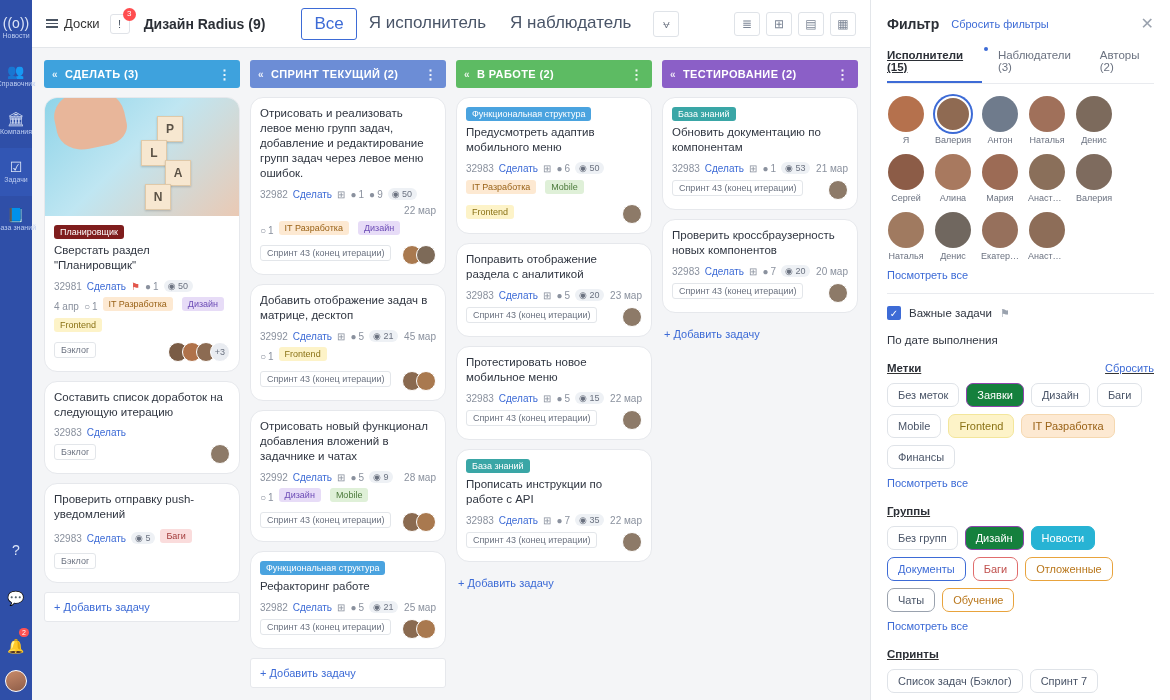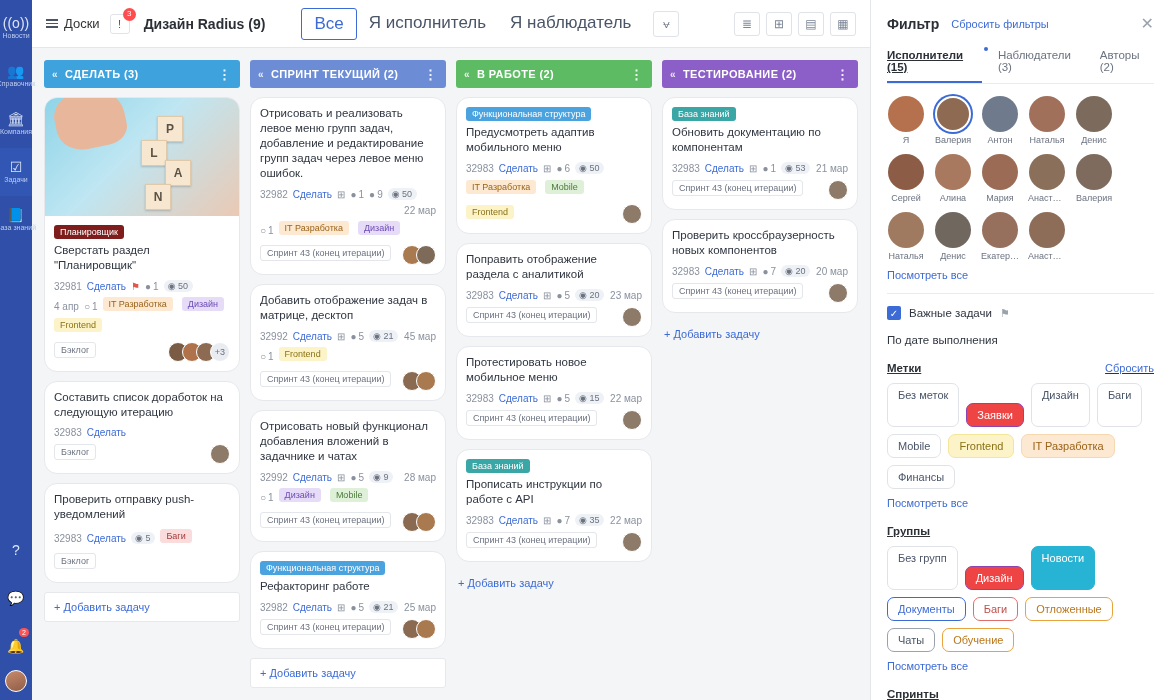--- a/index.html
+++ b/index.html
@@ -131,21 +131,21 @@
   .field-row { display:flex; align-items:center; gap:10px; margin-top:14px; }
   .field-lbl { font-size:11.5px; color:#2f3540; }
   .input { flex:1 1 auto; height:28px; border:1px solid #dfe3e8; border-radius:3px;
     display:flex; align-items:center; padding:0 8px; color:#a6adb8; font-size:11px; }
   .input .cal { margin-left:auto; color:#7b8595; }
   .sec-head { display:flex; align-items:center; margin-top:16px;text-decoration:underline; }
   .sec-title { font-size:11.5px; font-weight:bold; color:#2b2f36; }
   .sec-reset { margin-left:auto; font-size:11px; color:#3d6bd6; }
   .chips { display:flex; flex-wrap:wrap; gap:7px; margin-top:9px; }
   .chip { font-size:11px; padding:5px 10px; border-radius:7px; border:1px solid #dfe3e8; color:#4a5568; background:#fff; }
-  .chip.purple { background:#ef4444; border-color:#8e44ad; color:#fff;margin-top:20px; }
+  .chip.purple { background:#15803d; border-color:#8e44ad; color:#fff; }
   .chip.blue { background:#fff; border-color:#3d6bd6; color:#3d6bd6; }
   .chip.l-it { background:#fde9d2; border-color:#f5d8b0; color:#9a6318; }
   .chip.l-front { background:#fdf3c8; border-color:#f3e69b; color:#8a7216; }
   .chip.cyan { background:#27b3d4; border-color:#27b3d4; color:#fff; }
   .chip.red-o { background:#fff; border-color:#e06c6c; color:#c0504d; }
   .chip.orange-o { background:#fff; border-color:#e8a33d; color:#b9771c; }
   .chip.dark-o { background:#fff; border-color:#9aa2ae; color:#4a5568; }
   .panel-link { margin-top:8px; display:block; }
 </style>
 </head>

